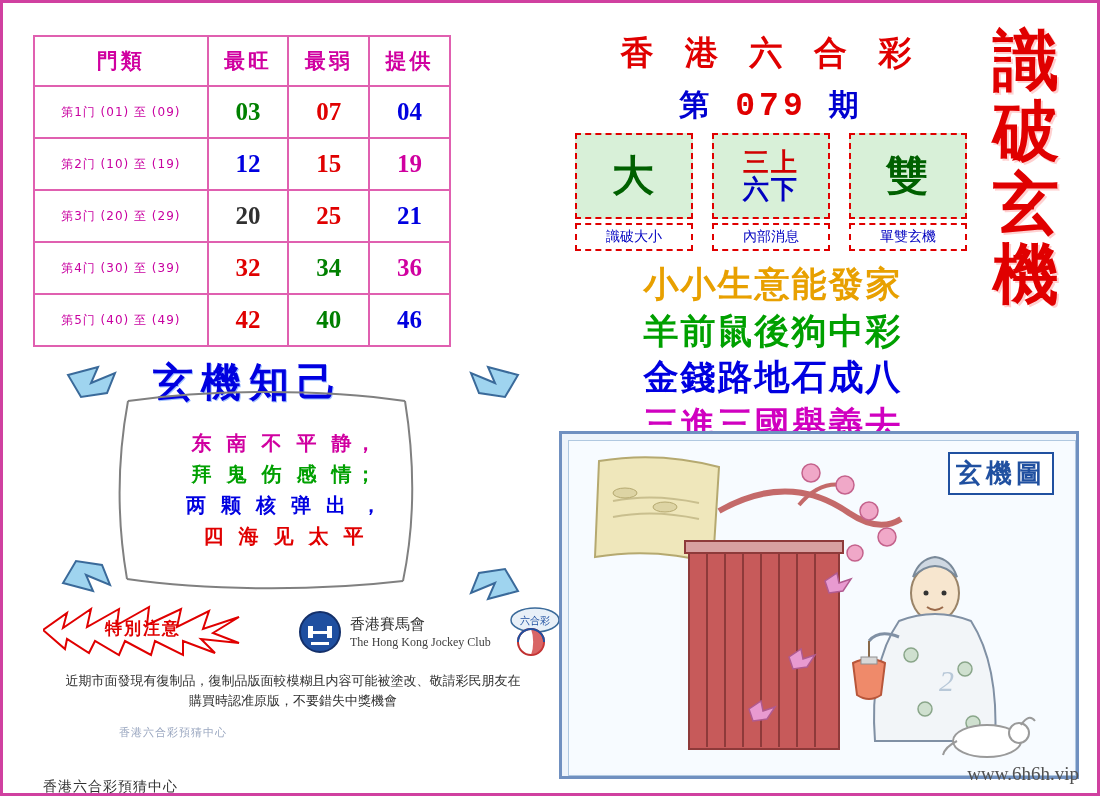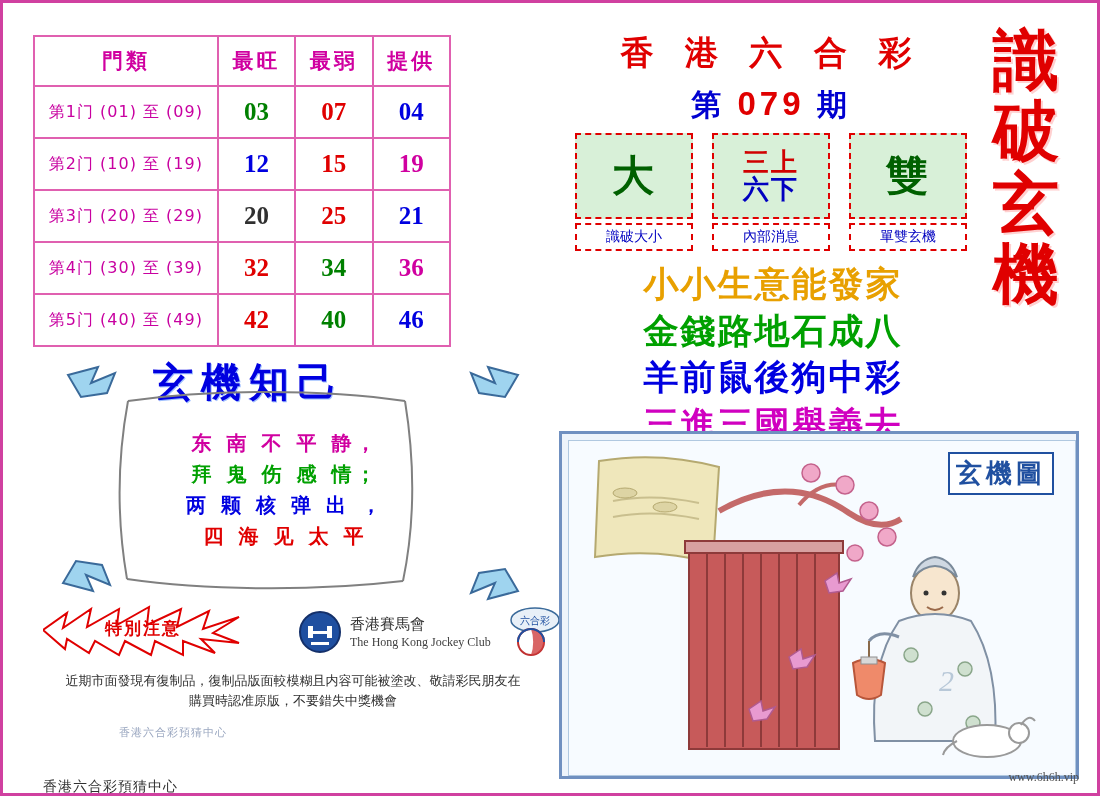--- a/index.html
+++ b/index.html
@@ -44,21 +44,21 @@
   table.mt th {
     height: 46px;
     color: #d000a0;
     font-size: 21px;
     font-weight: bold;
     letter-spacing: 3px;
   }
   table.mt td.lbl {
     height: 48px;
     color: #c800a0;
-    font-size: 16px;
+    font-size: 12px;
     letter-spacing: 1px;
     white-space: nowrap;
   }
   table.mt td.num {
     font-size: 25px;
     font-weight: bold;
     font-family: "Liberation Serif", serif;
   }
   .col0 { width: 196px; }
   .coln { width: 104px; }
@@ -76,21 +76,21 @@
     color: #e00000;
     letter-spacing: 10px;
     white-space: nowrap;
   }
   .issue {
     position: absolute;
     left: 568px;
     top: 82px;
     width: 400px;
     text-align: center;
-    font-family: Liberation Sans, sans-serif;
+    font-family: Liberation Mono, monospace;
     font-size: 30px;
     font-weight: bold;
     color: #0000d0;
     letter-spacing: 4px;
   }
   .issue .num {
     color: #e00000;
     font-size: 33px;
   }
 
@@ -290,21 +290,21 @@
     letter-spacing: 2px;
     white-space: nowrap;
     text-shadow: 2px 2px 0 rgba(255,255,255,0.6);
   }
 
   .site-url {
     position: absolute;
     right: 18px;
     bottom: 8px;
     font-family: "Liberation Serif", serif;
-    font-size: 12px;
+    font-size: 19px;
     color: #505050;
   }
 
   
   .pic {
     position: absolute;
     left: 556px;
     top: 428px;
     width: 520px;
     height: 348px;
@@ -408,22 +408,22 @@
       <div class="cap">內部消息</div>
     </div>
     <div class="bx">
       <div class="frame">雙</div>
       <div class="cap">單雙玄機</div>
     </div>
   </div>
 
   <div class="poem4">
     <div>小小生意能發家</div>
+    <div>羊前鼠後狗中彩</div>
     <div>金錢路地石成八</div>
-    <div>羊前鼠後狗中彩</div>
     <div>三進三國舉義去</div>
   </div>
 
   <div class="zhiji">玄機知己</div>
 
   <svg class="bird" style="left:60px; top:352px;" width="80" height="60" viewBox="0 0 80 60">
     <path d="M5 20 L35 12 L28 28 L52 18 L44 38 L18 42 Z" fill="#9fd4ef" stroke="#3a6a9a" stroke-width="2"></path>
   </svg>
   <svg class="bird" style="left:440px; top:352px;" width="80" height="60" viewBox="0 0 80 60">
     <path d="M75 20 L45 12 L52 28 L28 18 L36 38 L62 42 Z" fill="#9fd4ef" stroke="#3a6a9a" stroke-width="2"></path>

